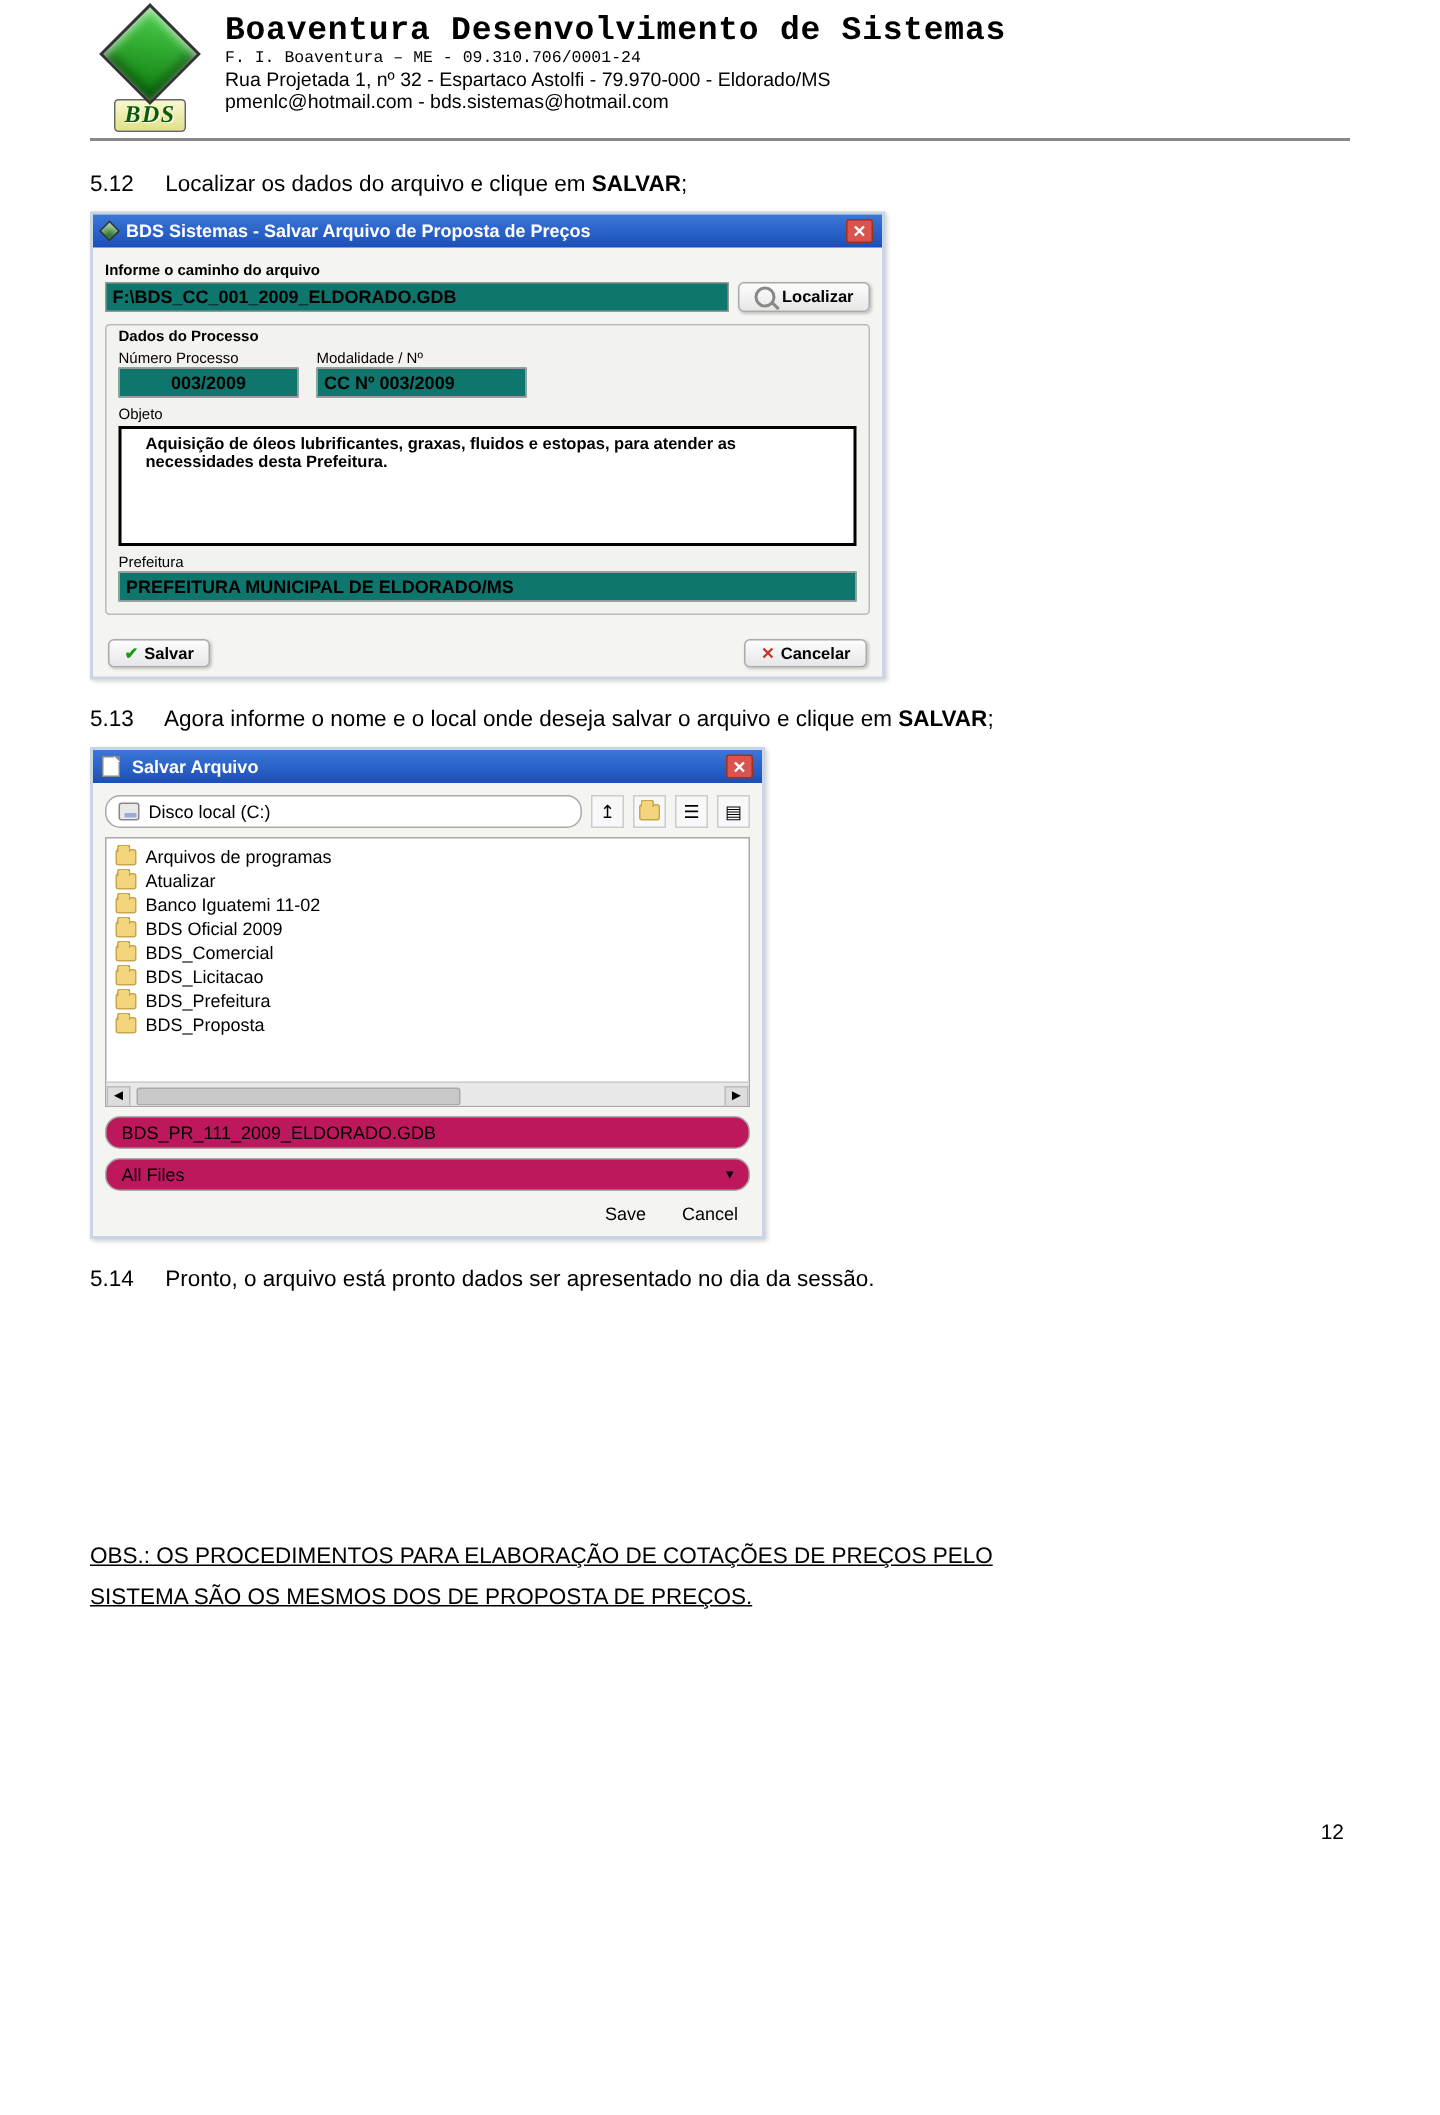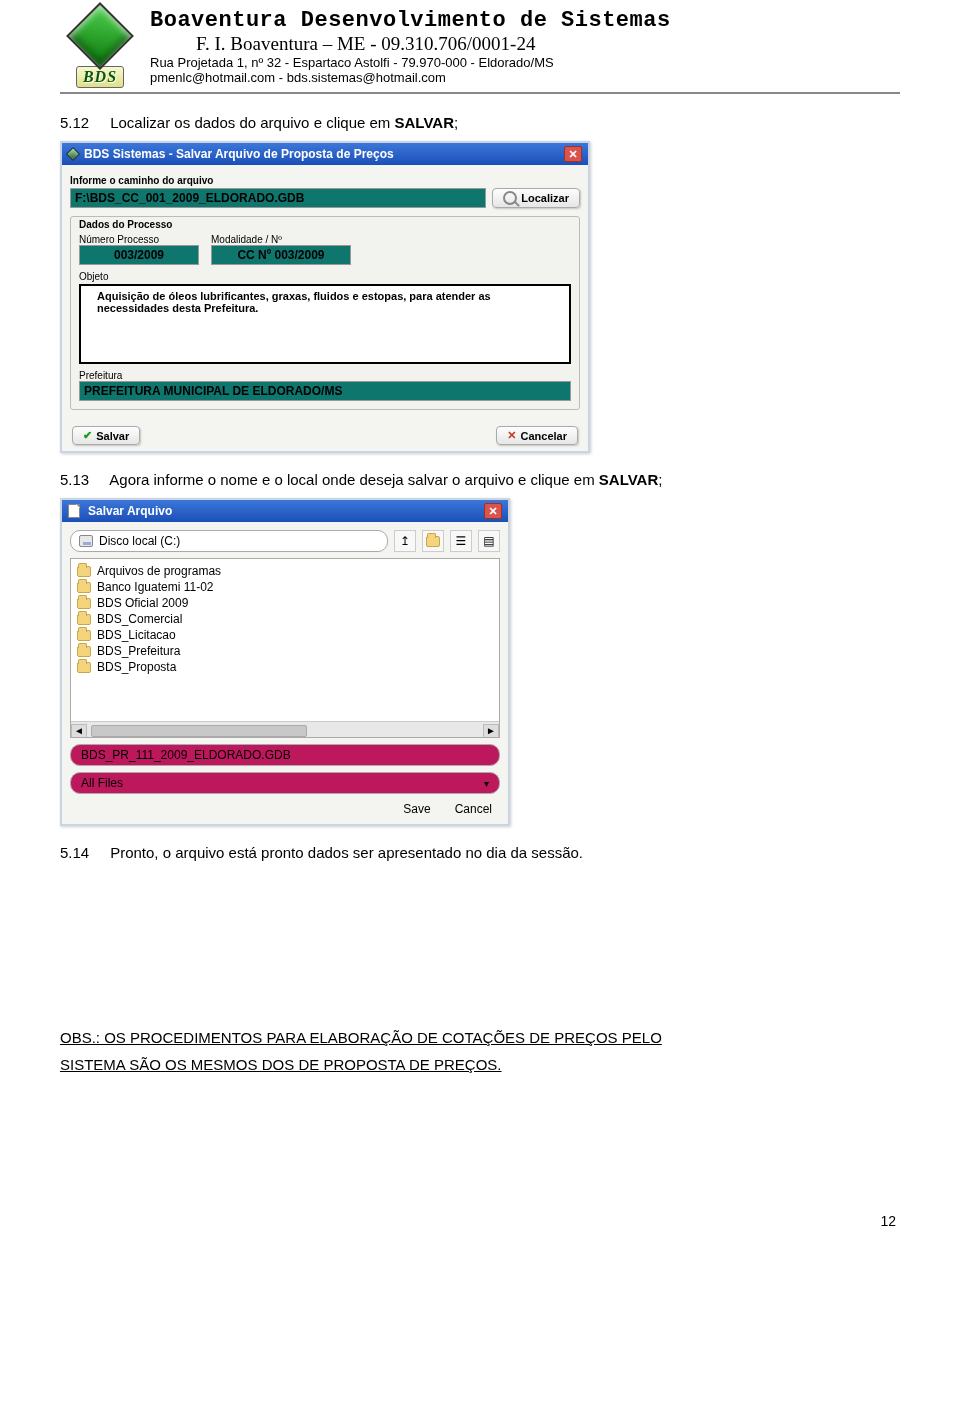--- a/index.html
+++ b/index.html
@@ -31,21 +31,21 @@
     font-family: "Times New Roman", serif;
     font-weight: bold;
     font-style: italic;
     font-size: 16px;
     color: #0a5a0a;
     text-shadow: 1px 1px 0 #fff;
     letter-spacing: 1px;
   }
   .header-text { flex:1; text-align:left; }
   .h-title { font-family: "Courier New", monospace; font-weight: bold; font-size: 22px; letter-spacing: .5px; }
-  .h-sub { font-family: Liberation Serif, serif; font-size: 19px; margin-left: 46px; }
+  .h-sub { font-family: Liberation Mono, monospace; font-size: 11px; }
   .h-line { font-size: 13px; }
   .content { padding: 0 0 0 0; }
   .step { font-size: 15px; margin: 18px 0 10px 0; }
   .step-num { display:inline-block; width: 46px; }
   .bold { font-weight: bold; }
   .underline { text-decoration: underline; }
   .justify { text-align: justify; }
   .page-num { text-align: right; font-size: 14px; margin-top: 140px; padding-right: 4px; }
 
   
@@ -191,21 +191,21 @@
 
         <div class="s1-fieldset">
           <div class="s1-legend" style="margin-top:-2px">Dados do Processo</div>
           <div style="display:flex; gap:12px; margin-top:4px;">
             <div style="width:120px">
               <div style="font-size:10px">Número Processo</div>
               <input class="s1-input" style="width: 100%; text-align: center;" value="003/2009">
             </div>
             <div style="width:140px">
               <div style="font-size:10px">Modalidade / Nº</div>
-              <input class="s1-input" style="width: 100%; text-align: center;" value="CC Nº 003/2009">
+              <input class="s1-input" style="width: 100%; " value="CC Nº 003/2009">
             </div>
           </div>
           <div style="font-size:10px;margin-top:6px">Objeto</div>
           <div class="s1-objeto">Aquisição de óleos lubrificantes, graxas, fluidos e estopas, para atender as necessidades desta Prefeitura.</div>
           <div style="font-size:10px;margin-top:6px">Prefeitura</div>
           <input class="s1-input" style="width: 100%;" value="PREFEITURA MUNICIPAL DE ELDORADO/MS">
         </div>
       </div>
       <div class="s1-actions">
         <div class="s1-btn">
@@ -249,20 +249,24 @@
           <div class="s2-iconbtn">▤</div>
         </div>
         <div class="s2-list">
           <div class="s2-list-inner" id="s2-items">
               <div class="s2-item">
                 <span class="folder-icon"></span>
                 <span>Arquivos de programas</span>
               </div>
               <div class="s2-item">
                 <span class="folder-icon"></span>
+                <span>Atualizar</span>
+              </div>
+              <div class="s2-item">
+                <span class="folder-icon"></span>
                 <span>Banco Iguatemi 11-02</span>
               </div>
               <div class="s2-item">
                 <span class="folder-icon"></span>
                 <span>BDS Oficial 2009</span>
               </div>
               <div class="s2-item">
                 <span class="folder-icon"></span>
                 <span>BDS_Comercial</span>
               </div>

